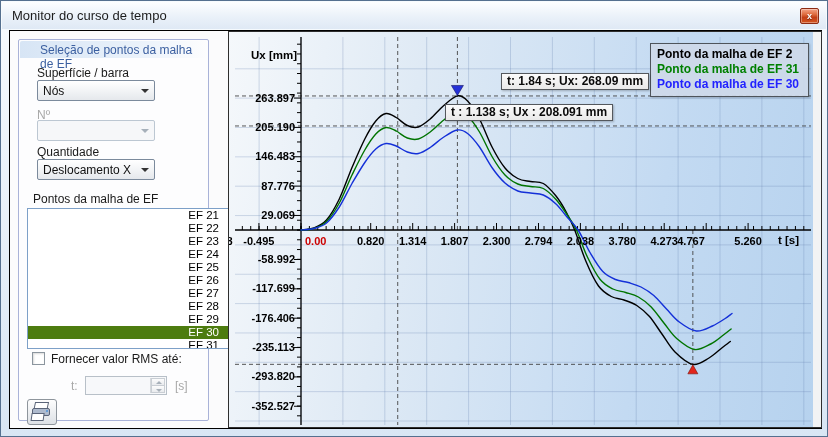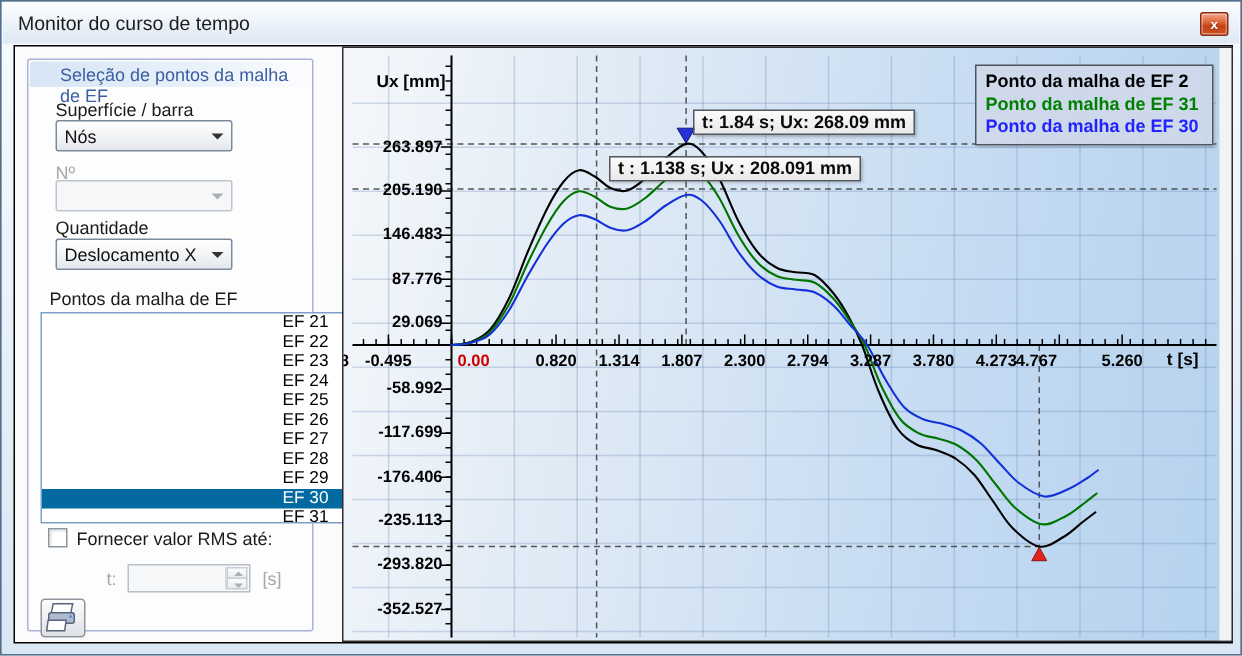--- a/index.html
+++ b/index.html
@@ -25,21 +25,21 @@
   .combo{position:absolute;width:118px;height:21px;border:1px solid #7b8a9c;border-radius:2px;
         background:linear-gradient(#ffffff,#f1f3f5 55%,#e5e8ec);font-size:12px;color:#111;
         padding:3px 20px 0 5px;cursor:pointer;}
   .combo .arr{position:absolute;right:5px;top:8px;width:0;height:0;border:4px solid transparent;
         border-top-color:#333;border-bottom:none;}
   .combo.dis{border-color:#bcc7d2;background:#f6f7f9;color:#9aa;}
   .combo.dis .arr{border-top-color:#a6b0ba;}
   .list{position:absolute;left:8px;top:168px;width:219px;height:141px;border:1px solid #7da0c8;
         background:#fff;overflow:hidden;}
   .item{height:13px;font-size:11.5px;line-height:13px;text-align:right;padding-right:26px;color:#000;cursor:default;}
-  .item.sel{background:#0369a1;color:#fff;}
+  .item.sel{background:#4d7c0f;color:#fff;}
   .sbar{position:absolute;right:0;top:0;bottom:0;width:17px;background:#f0f1f3;border-left:1px solid #dcdcdc;}
   .sbtn{position:absolute;left:1px;right:1px;height:15px;border:1px solid #b5bac1;border-radius:2px;
         background:linear-gradient(#fdfdfd,#e7e9ec);}
   .tri-u{position:absolute;left:4px;top:5px;width:0;height:0;border:3.5px solid transparent;border-bottom:4px solid #55606c;border-top:none;}
   .tri-d{position:absolute;left:4px;top:6px;width:0;height:0;border:3.5px solid transparent;border-top:4px solid #55606c;border-bottom:none;}
   .thumb{position:absolute;left:1px;right:1px;top:55px;height:33px;border:1px solid #9aa4af;border-radius:2px;
         background:linear-gradient(90deg,#f4f5f6,#dfe2e6);}
   .grip{position:absolute;left:3px;right:3px;top:13px;height:1px;background:#9aa4af;box-shadow:0 3px 0 #9aa4af,0 -3px 0 #9aa4af;}
   .chk{position:absolute;width:13px;height:13px;border:1px solid #8b959e;background:#fff;
        box-shadow:inset 1px 1px 2px rgba(0,0,0,.15);cursor:pointer;}
@@ -54,21 +54,21 @@
   .chart{position:absolute;left:218px;top:0px;width:594px;height:397px;border:1px solid #2e2e2e;
        background:linear-gradient(100deg,#f5f8fb 0%,#dfeaf5 30%,#c3daf2 70%,#b6d2ee 100%);overflow:hidden;}
   .chart .rstrip{position:absolute;right:0;top:0;bottom:0;width:8px;background:#f2f3f4;}
   .ticklbl{position:absolute;font-size:11px;font-weight:bold;color:#000;white-space:nowrap;}
   .axlbl{position:absolute;font-size:11.5px;font-weight:bold;color:#000;white-space:nowrap;}
   .legend{position:absolute;left:421px;top:11px;width:159px;border:1px solid #4e545b;
        background:rgba(206,217,233,.92);padding:3px 6px 4px 6px;box-shadow:1px 1px 2px rgba(0,0,0,.2);}
   .legend div{font-size:12px;font-weight:bold;line-height:15px;white-space:nowrap;}
   .tip{position:absolute;border:1px solid #54585d;background:linear-gradient(#fbfbfb,#e9e9e9);
        font-size:12px;font-weight:bold;color:#0a0a0a;padding:0 5px;line-height:15px;height:17px;
-       white-space:nowrap;box-shadow:1px 1px 2px rgba(0,0,0,.25);}
+       white-space:nowrap;box-shadow:1px 1px 2px rgba(0,0,0,.25);margin-left:39px;}
   svg{position:absolute;left:0;top:0;}
 </style>
 </head>
 <body>
 
 <div class="win">
   <div class="titlebar">
     <div class="title">Monitor do curso de tempo</div>
     <div class="closebtn">
       <span>x</span>
@@ -347,21 +347,21 @@
           <div class="ticklbl" style="left:2px;top:338.4px;width:64px;text-align:right;">-293.820</div>
           <div class="ticklbl" style="left:2px;top:367.8px;width:64px;text-align:right;">-352.527</div>
           <div class="ticklbl" style="left:-34.0px;top:203px;width:44px;text-align:center;">-0.988</div>
           <div class="ticklbl" style="left:7.9px;top:203px;width:44px;text-align:center;">-0.495</div>
           <div class="ticklbl" style="left:76px;top:203px;color:#cc0000;">0.00</div>
           <div class="ticklbl" style="left:119.7px;top:203px;width:44px;text-align:center;">0.820</div>
           <div class="ticklbl" style="left:161.7px;top:203px;width:44px;text-align:center;">1.314</div>
           <div class="ticklbl" style="left:203.6px;top:203px;width:44px;text-align:center;">1.807</div>
           <div class="ticklbl" style="left:245.5px;top:203px;width:44px;text-align:center;">2.300</div>
           <div class="ticklbl" style="left:287.5px;top:203px;width:44px;text-align:center;">2.794</div>
-          <div class="ticklbl" style="left:329.4px;top:203px;width:44px;text-align:center;">3.287</div>
+          <div class="ticklbl" style="left:329.4px;top:203px;width:44px;text-align:center;">2.038</div>
           <div class="ticklbl" style="left:371.3px;top:203px;width:44px;text-align:center;">3.780</div>
           <div class="ticklbl" style="left:413.2px;top:203px;width:44px;text-align:center;">4.273</div>
           <div class="ticklbl" style="left:440px;top:203px;width:44px;text-align:center;">4.767</div>
           <div class="ticklbl" style="left:497.1px;top:203px;width:44px;text-align:center;">5.260</div>
         </div>
 
       <div class="legend">
           <div id="legendItems">
             <div style="color: rgb(0, 0, 0);">Ponto da malha de EF 2</div>
             <div style="color: rgb(0, 128, 0);">Ponto da malha de EF 31</div>

